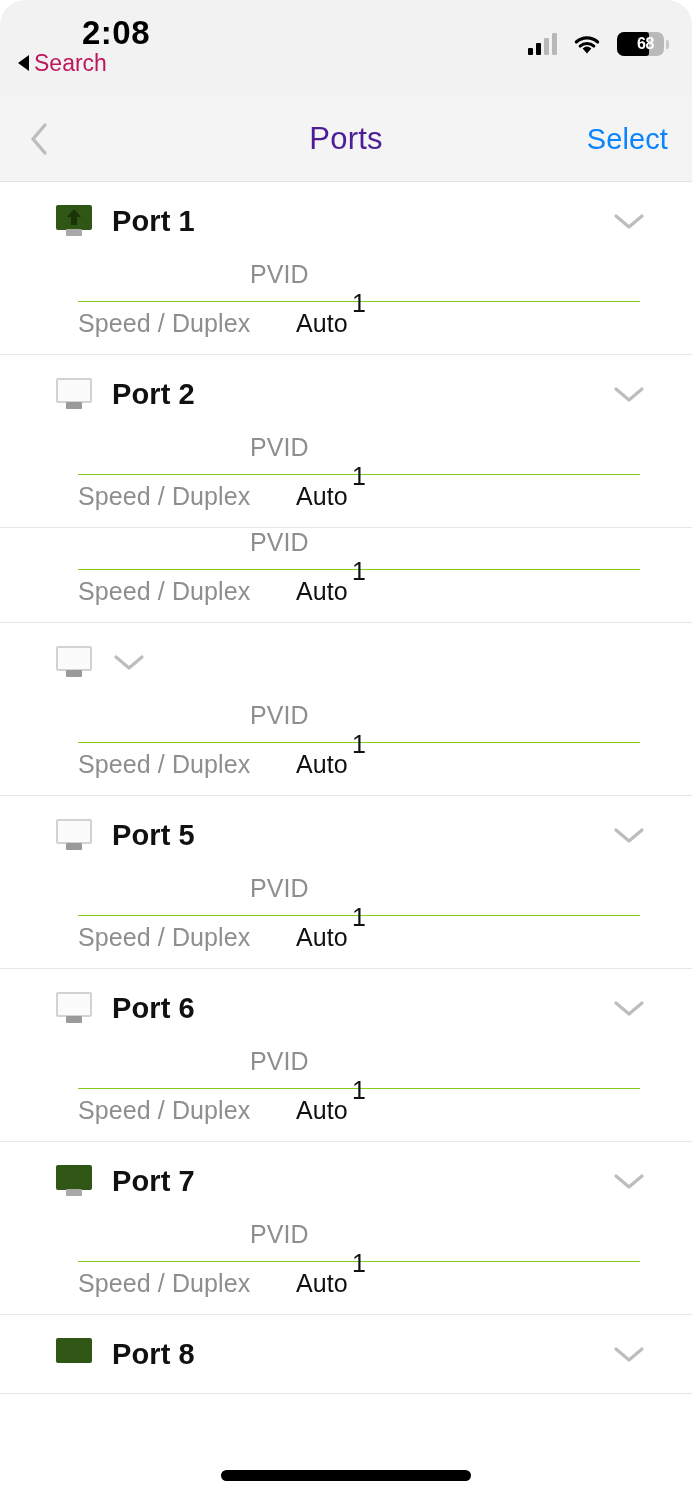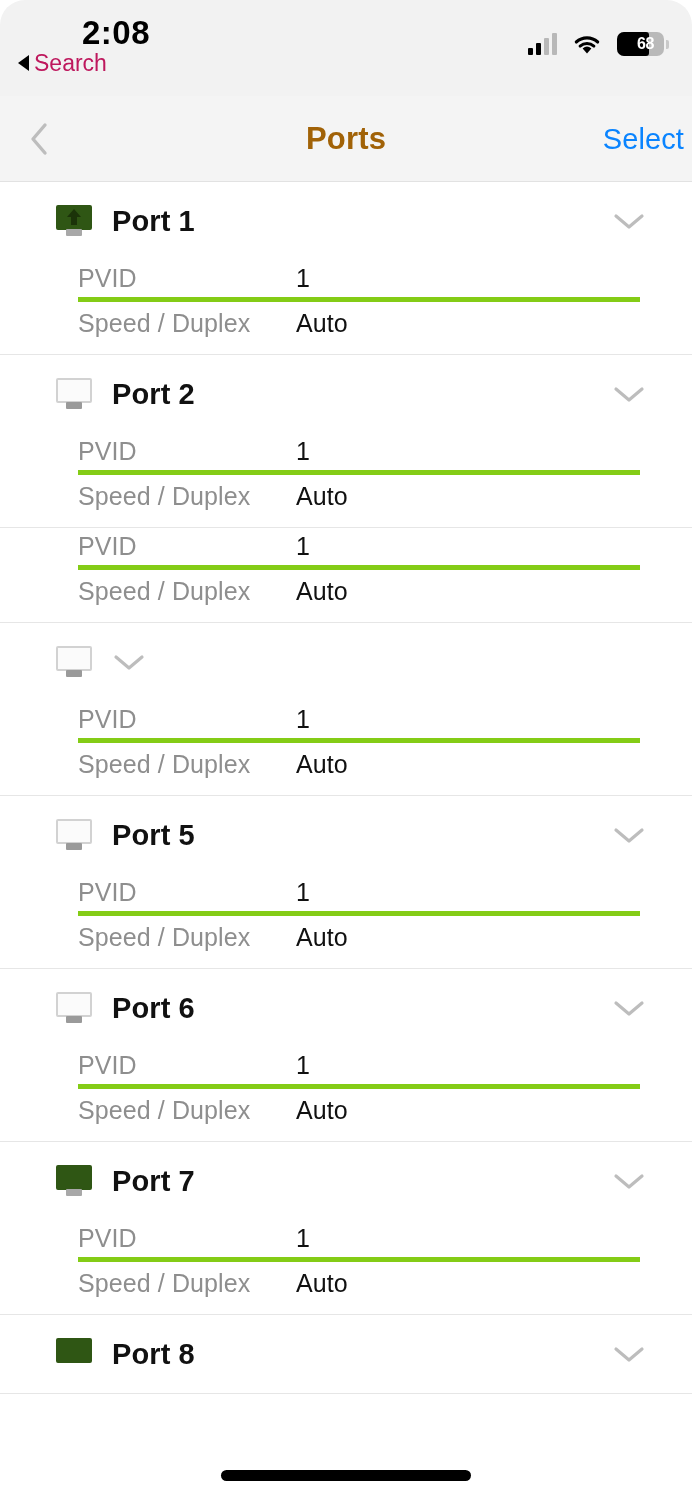--- a/index.html
+++ b/index.html
@@ -93,25 +93,25 @@
     border-bottom:1px solid #e2e2e2;
   }
   .nav-back {
     position:absolute; left:22px; top:50%;
     transform:translateY(-50%);
     width:34px; height:34px;
     display:flex; align-items:center; justify-content:center;
   }
   .nav-back svg { display:block; }
   .nav-title {
-    font-size:31px; color:#a16207; font-weight:bold;
+    font-size:31px; color:#4c1d95; font-weight:normal;
     letter-spacing:0.2px;
   }
   .nav-action {
-    position:absolute; right:8px; top:50%;
+    position:absolute; right:24px; top:50%;
     transform:translateY(-50%);
     font-size:29px; color:#0a84ff;
     letter-spacing:0.1px;
   }
 
   
   .legendbar {
     height:62px;
     background:#f3f3f3;
     display:flex; align-items:center;
@@ -175,21 +175,21 @@
     letter-spacing:0.1px; flex:1 1 auto;
   }
   .port-chev { display:flex; align-items:center; }
 
   .port-rows { padding-left:78px; }
   .port-row {
     display:flex; align-items:center;
     height:42px;
     position:relative;
   }
-  .port-row.first { border-bottom:5px solid #84cc16; margin-right:52px; }
+  .port-row.first { border-bottom:1px solid #84cc16; margin-right:52px;flex-direction:column; }
   .port-row.last { margin-bottom:10px; }
   .row-key {
     width:218px;
     font-size:25px; color:#8e8e8e;
     letter-spacing:0.1px;
   }
   .row-val {
     font-size:25px; color:#111;
     letter-spacing:0.1px;
   }

